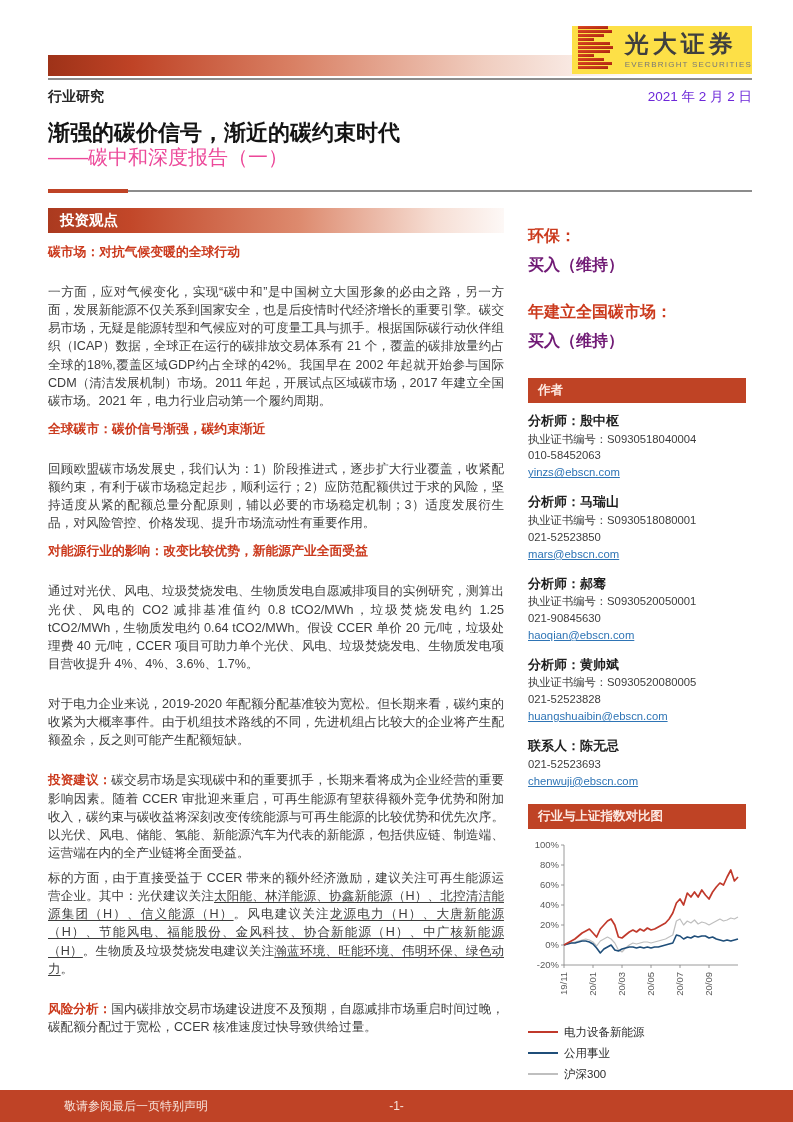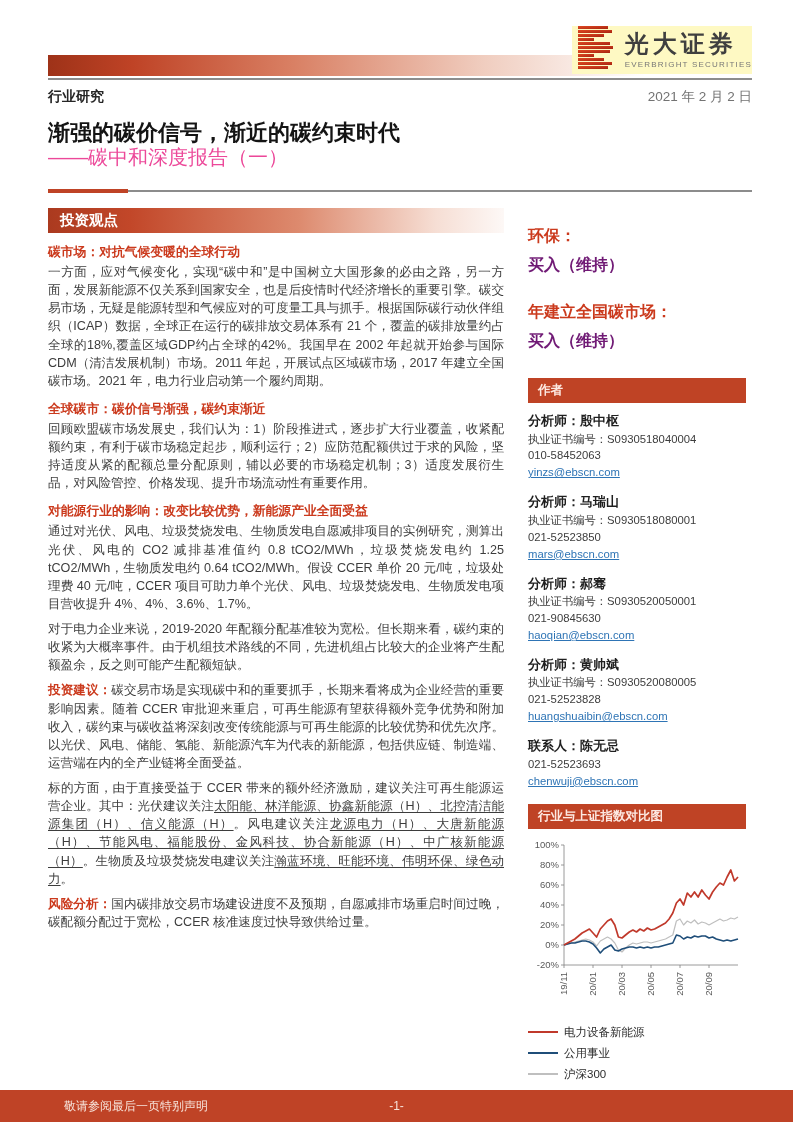--- a/index.html
+++ b/index.html
@@ -3,39 +3,39 @@
 <meta charset="utf-8">
 <style>
   html,body{margin:0;padding:0;background:#ffffff;}
   body{font-family:"Liberation Sans","DejaVu Sans",sans-serif;color:#3d3d3d;}
   .page{position:relative;width:793px;height:1122px;background:#fff;overflow:hidden;}
 
   
   .brand-band{position:absolute;left:48px;top:55px;width:702px;height:21px;
     background:linear-gradient(to right,#9e3218 0%,#bf4326 12%,#d98064 35%,#f0cdbf 62%,#ffffff 85%);}
   .brand-hairline{position:absolute;left:48px;top:78px;width:704px;height:0;border-top:2px solid #8c8c8c;}
-  .logo{position:absolute;right:41px;top:26px;display:flex;align-items:center;gap:9px;background:#fef9c3;padding-left:6px;}
+  .logo{position:absolute;right:41px;top:26px;display:flex;align-items:center;gap:9px;background:#fde047;padding-left:6px;}
   .logo-text{display:flex;flex-direction:column;align-items:flex-start;}
   .logo-cn{font-size:24px;font-weight:bold;color:#3f3f3f;letter-spacing:4px;line-height:1.1;}
   .logo-en{font-size:8px;color:#777;letter-spacing:1.2px;margin-top:2px;}
   .meta-row{position:absolute;left:48px;top:88px;width:704px;display:flex;justify-content:space-between;}
   .report-type{font-size:14px;font-weight:bold;color:#262626;}
-  .report-date{font-size:13.5px;color:#737373;}
+  .report-date{font-size:13.5px;color:#6d28d9;}
   .doc-title{position:absolute;left:48px;top:118px;width:660px;font-size:22px;font-weight:bold;color:#141414;}
   .doc-subtitle{position:absolute;left:48px;top:144px;width:660px;font-size:20px;color:#ec4899;}
   .title-rule{position:absolute;left:48px;top:189px;width:704px;height:4px;}
   .title-rule .red{position:absolute;left:0;top:0;width:80px;height:4px;background:#bf4326;}
   .title-rule .gray{position:absolute;left:80px;top:1px;width:624px;height:2px;background:#8c8c8c;}
 
   
   .left-col{position:absolute;left:48px;top:208px;width:456px;}
   .section-bar{height:25px;line-height:25px;padding-left:12px;color:#fff;font-size:14.5px;font-weight:bold;
     background:linear-gradient(to right,#ab3a1f 0%,#c24729 18%,#dd8a6e 55%,#f6ded4 85%,#fdf8f6 100%);}
   .p-head{color:#cb3a1d;font-weight:bold;font-size:12.8px;margin:11px 0 2px 0;}
-  .body-p{font-size:12.6px;line-height:1.44;text-align:justify;margin:2px 0 7px 0;color:#3d3d3d;}
+  .body-p{font-size:12.6px;line-height:1.44;text-align:justify;margin:22px 0 7px 0;color:#3d3d3d;}
   .body-p.tight{margin-top:0;}
   .body-p .lead{color:#cb3a1d;font-weight:bold;}
   .body-p .u{text-decoration:underline;text-underline-offset:2px;}
 
   
   .right-col{position:absolute;left:528px;top:226px;width:218px;}
   .rating-block{margin-bottom:26px;}
   .rating-industry{color:#cb3a1d;font-size:16px;font-weight:bold;margin-bottom:8px;}
   .rating-value{color:#701a75;font-size:16px;font-weight:bold;}
   .side-bar-header{background:#bf4325;color:#fde9e2;font-size:12.5px;font-weight:bold;

